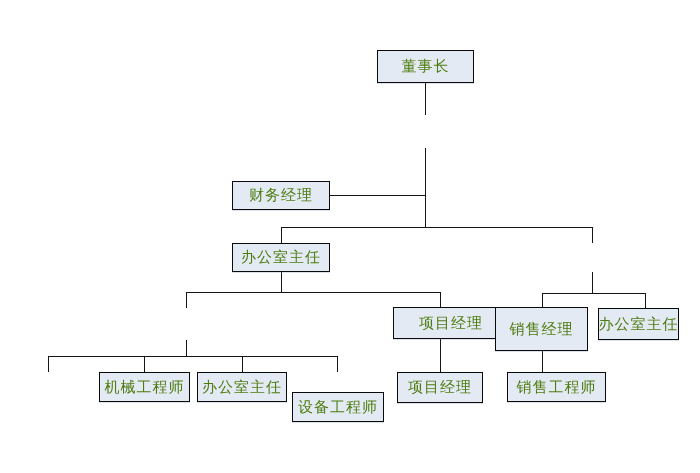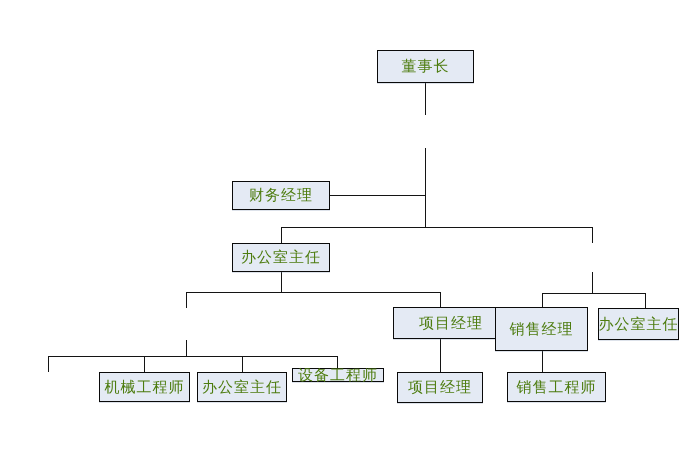--- a/index.html
+++ b/index.html
@@ -69,17 +69,17 @@
   <div class="vl" style="left:542px;top:339px;height:33px"></div>
 
   <div class="node" style="left:377px;top:50px;width:97px;height:33px">董事长</div>
   <div class="node" style="left:232px;top:181px;width:98px;height:29px">财务经理</div>
   <div class="node" style="left:232px;top:243px;width:98px;height:29px">办公室主任</div>
   <div class="node" style="left:393px;top:307px;width:116px;height:32px">项目经理</div>
   <div class="node" style="left:495px;top:307px;width:93px;height:44px">销售经理</div>
   <div class="node" style="left:598px;top:308px;width:81px;height:32px">办公室主任</div>
   <div class="node" style="left:99px;top:372px;width:91px;height:30px">机械工程师</div>
   <div class="node" style="left:197px;top:372px;width:90px;height:30px">办公室主任</div>
-  <div class="node" style="left:292px;top:368px;width:92px;height:14px">设备工程师</div>
+  <div class="node" style="left:292px;top:392px;width:92px;height:30px">设备工程师</div>
   <div class="node" style="left:397px;top:372px;width:86px;height:31px">项目经理</div>
   <div class="node" style="left:507px;top:372px;width:99px;height:30px">销售工程师</div>
 
 </div>
 
 </body></html>

